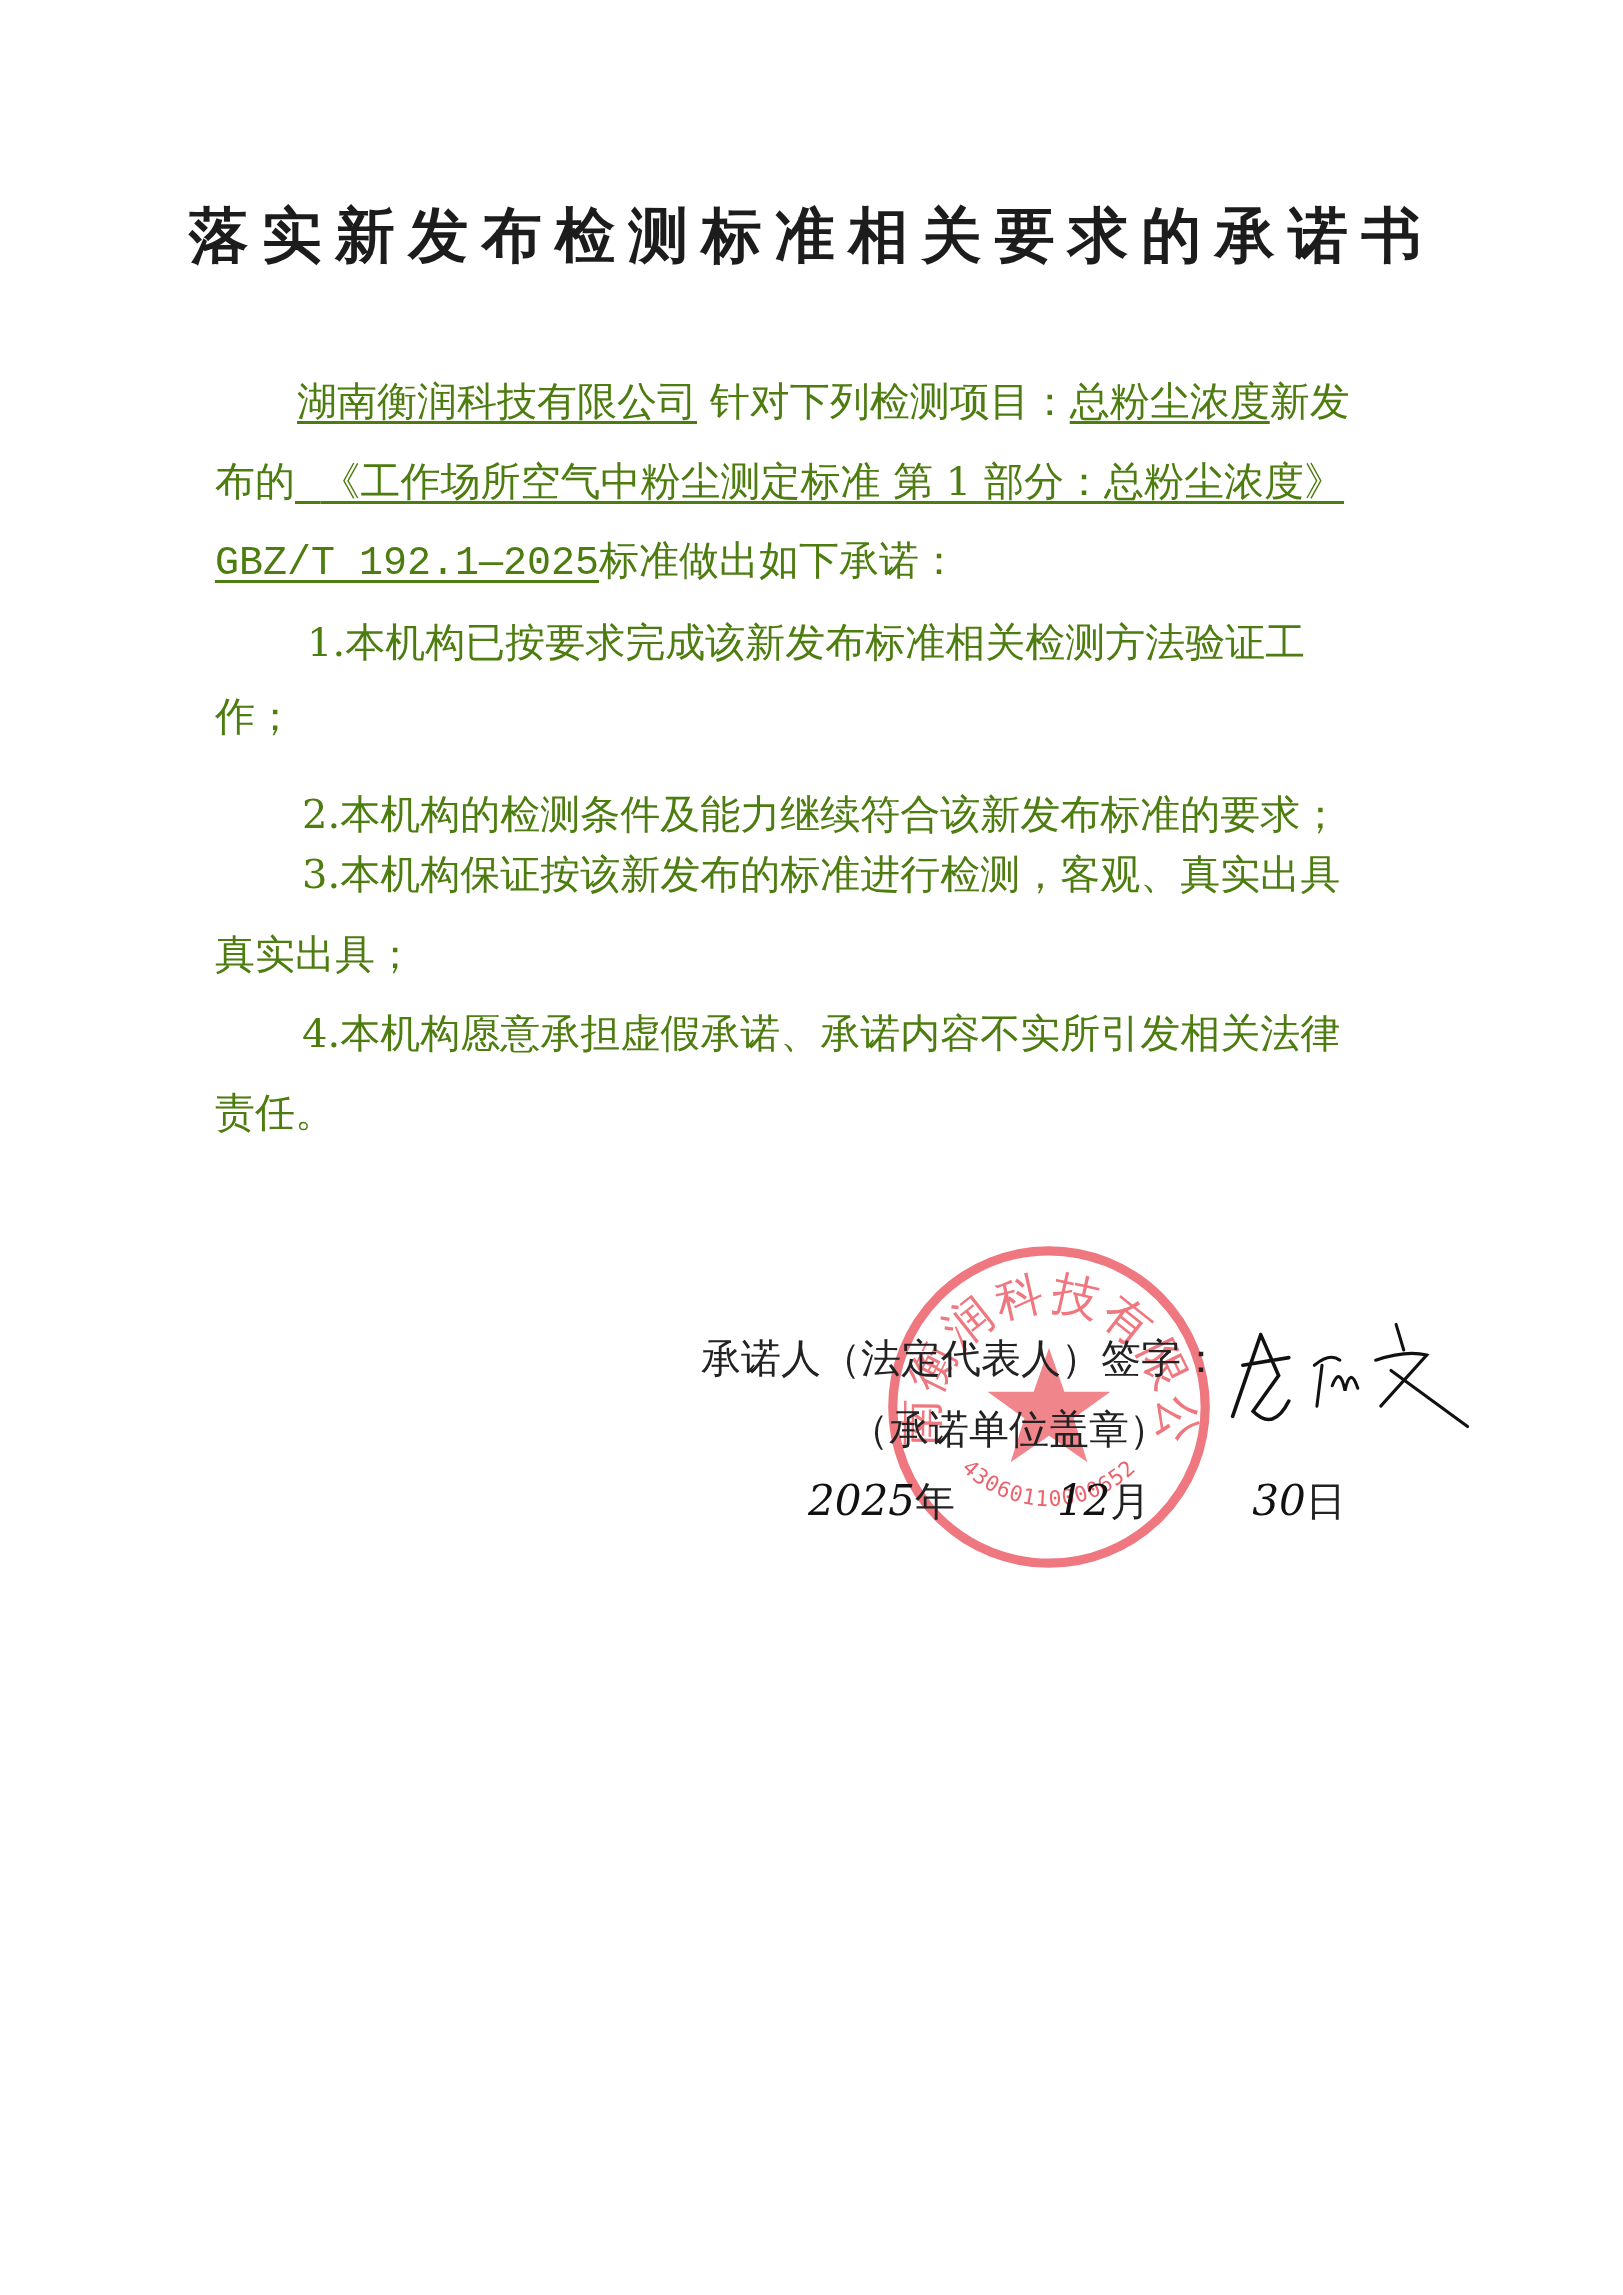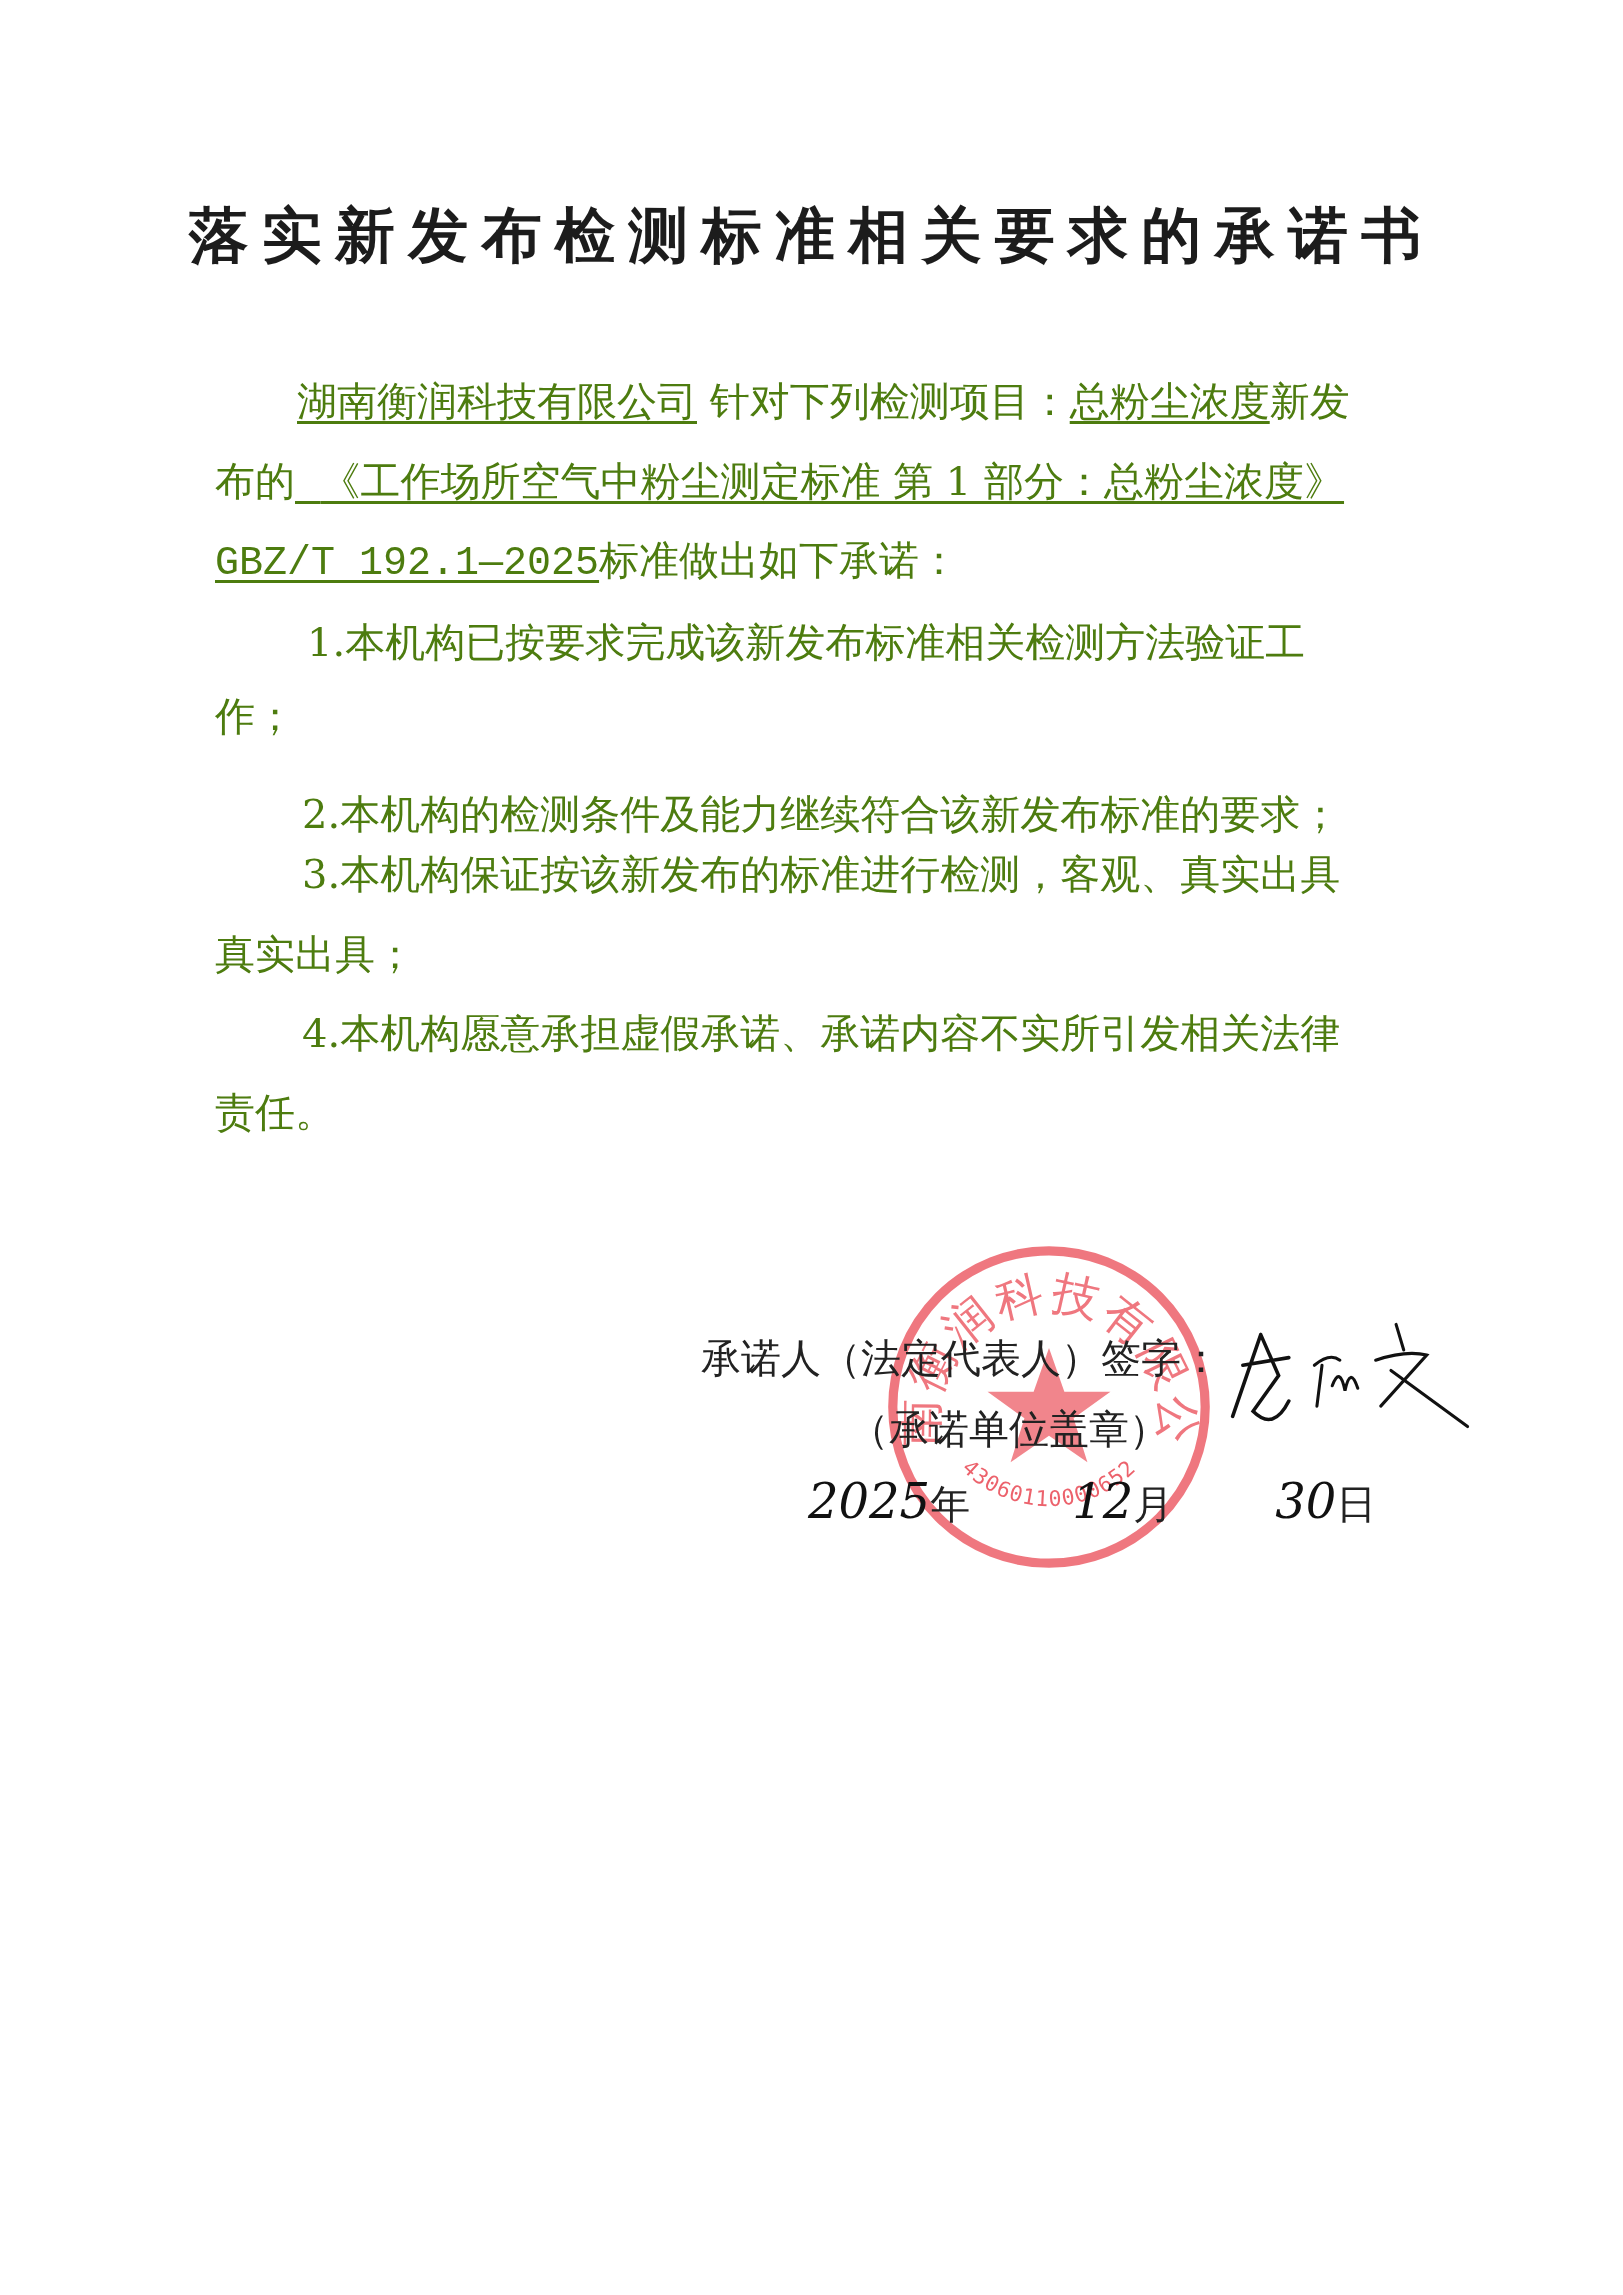--- a/index.html
+++ b/index.html
@@ -9,21 +9,21 @@
 
   .title { position: absolute; left: 0; width: 1623px; top: 189px; text-align: center;
            font-family: "DejaVu Sans", "Liberation Sans", sans-serif; font-weight: bold;
            font-size: 60px; letter-spacing: 13.3px; color: #1c1c1c; line-height: 92px; }
 
   .line { position: absolute; left: 215px; font-size: 40px; line-height: 56px; white-space: nowrap; color: #4d7c0f; }
   .u { text-decoration: underline; text-decoration-thickness: 3.1px; text-underline-offset: 6.1px; }
   .mono { font-family: "Liberation Mono", "DejaVu Sans Mono", monospace; }
 
   .sig-line { position: absolute; font-size: 40px; line-height: 56px; white-space: nowrap; color: #222; z-index: 3; }
-  .hand { font-family: "DejaVu Serif", serif; font-style: italic; font-size: 48px; color: #111; }
+  .hand { font-family: "DejaVu Serif", serif; font-style: italic; font-size: 42px; color: #111; }
 
   .stamp { position: absolute; left: 880px; top: 1238px; width: 338px; height: 338px; z-index: 2; opacity: 0.82; }
   .signature { position: absolute; left: 1212px; top: 1304px; width: 266px; height: 143px; z-index: 4; }
 </style>
 </head>
 <body>
 
 <div class="page">
 
   <div class="title">落实新发布检测标准相关要求的承诺书</div>

